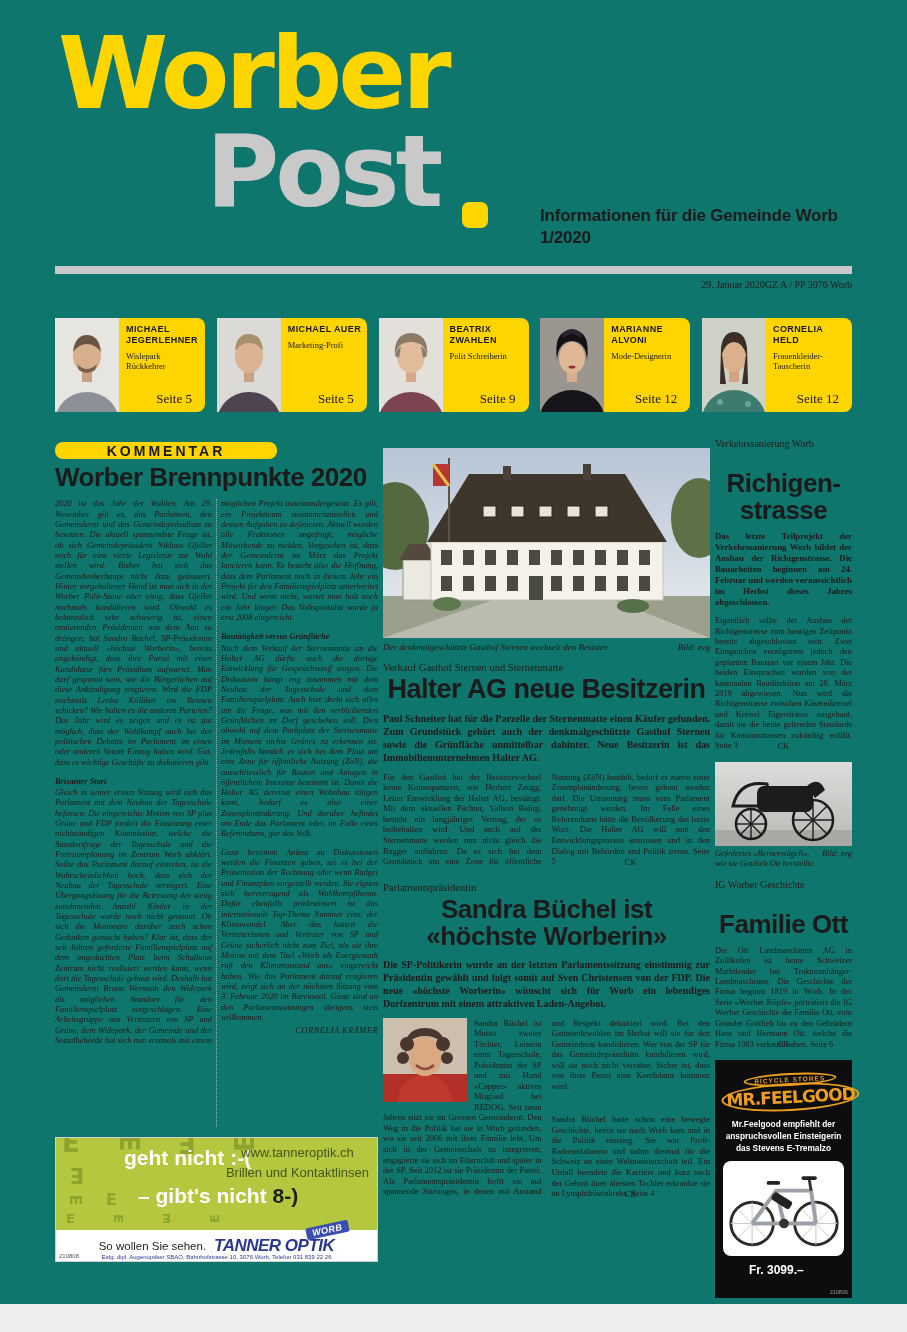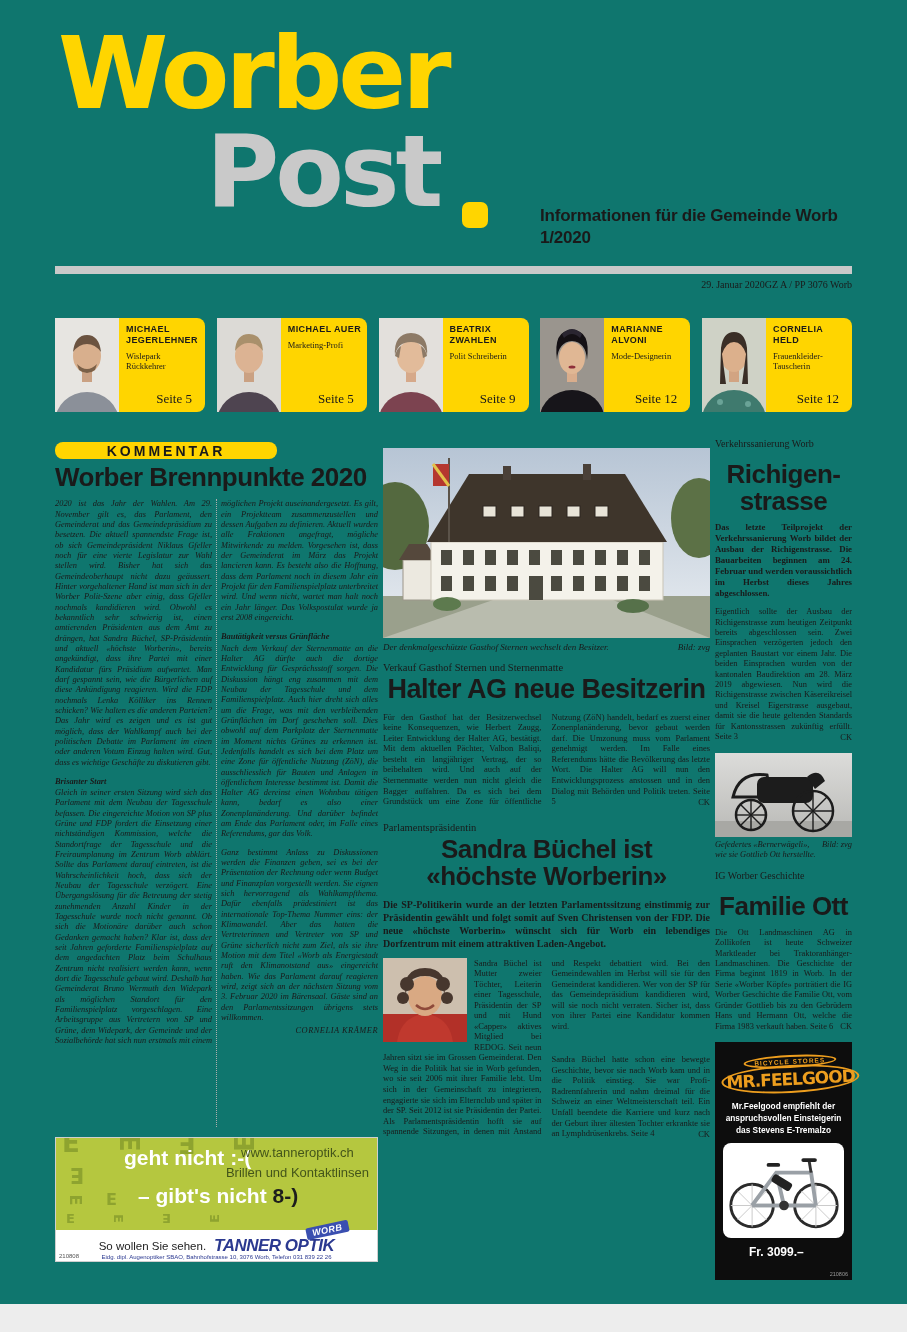--- a/index.html
+++ b/index.html
@@ -35,38 +35,38 @@
             font-size:8.4px;line-height:1.23;text-align:justify;}
   .kom-body p{margin:0;}
   .kom-body p + p{margin-top:8px;}
   .kom-sub{font-weight:bold;margin:9px 0 1px 0;}
   .kom-author{text-align:right;margin-top:3px;letter-spacing:0.5px;}
   
   .kicker{font-family:"Liberation Serif",serif;font-size:10.5px;text-align:left;}
   .headline{font-weight:bold;letter-spacing:-0.5px;text-align:center;line-height:1.03;}
   .lead{font-family:"Liberation Serif",serif;font-weight:bold;text-align:justify;}
   .body-text{font-family:"Liberation Serif",serif;text-align:justify;}
-  .ck{font-family:"Liberation Serif",serif;text-align:right;margin-top:-10px;}
+  .ck{font-family:"Liberation Serif",serif;text-align:center;margin-top:-10px;}
   .caption{font-family:"Liberation Serif",serif;font-style:italic;}
   
   .center-col{position:absolute;left:383px;top:448px;width:327px;}
   .photo-main svg{display:block;}
   .cap-row{display:flex;justify-content:space-between;margin-top:4px;font-size:9px;}
   .center-col .kicker{margin-top:10px;}
   .h-sternen{font-size:27px;margin-top:3px;}
   .lead-c{font-size:10px;line-height:1.3;margin-top:8px;}
   .body-c{margin-top:8px;column-count:2;column-gap:10px;font-size:8.5px;line-height:1.24;}
   .body-c p{margin:0;}
   .body-c p + p{margin-top:23px;}
   .h-buechel{font-size:26px;margin-top:3px;}
   .portrait{float:left;width:84px;height:84px;margin:0 7px 3px 0;}
   
   .right-col{position:absolute;left:715px;top:438px;width:137px;}
   .right-col .kicker{font-size:10px;}
-  .h-right{font-size:26px;margin-top:12px;text-align:center;}
+  .h-right{font-size:26px;margin-top:21px;text-align:center;}
   .lead-r{font-size:8.8px;line-height:1.26;margin-top:7px;}
   .body-r{margin-top:8px;font-size:8.4px;line-height:1.24;}
   .photo-r{margin-top:10px;}
   .photo-r svg{display:block;}
   .cap-r{font-size:8.4px;line-height:1.25;margin-top:3px;}
   .cap-r .credit{float:right;}
   .right-col .k2{margin-top:9px;}
   
   .ad-tanner{margin-top:10px;width:323px;height:125px;position:relative;border:1px solid #cfcfcf;box-sizing:border-box;}
   .tan-green{position:relative;height:92px;background:#B5C73F;overflow:hidden;}
@@ -307,20 +307,21 @@
         <ellipse cx="250" cy="158" rx="16" ry="7" fill="#56714a"></ellipse>
       </svg>
     </div>
     <div class="cap-row caption">
       <span>Der denkmalgeschützte Gasthof Sternen wechselt den Besitzer.</span>
       <span>Bild: zvg</span>
     </div>
 
     <div class="kicker">Verkauf Gasthof Sternen und Sternenmatte</div>
     <div class="headline h-sternen">Halter AG neue Besitzerin</div>
+    <div class="lead lead-c">Paul Schneiter hat für die Parzelle der Sternenmatte einen Käufer gefunden. Zum Grundstück gehört auch der denkmalgeschützte Gasthof Sternen sowie die Grünfläche unmittelbar dahinter. Neue Besitzerin ist das Immobilienunternehmen Halter AG.</div>
     <div class="body-text body-c">
       <p>Für den Gasthof hat der Besitzerwechsel keine Konsequenzen, wie Herbert Zaugg, Leiter Entwicklung der Halter AG, bestätigt. Mit dem aktuellen Pächter, Valbon Baliqi, besteht ein langjähriger Vertrag, der so beibehalten wird. Und auch auf der Sternenmatte werden nun nicht gleich die Bagger auffahren. Da es sich bei dem Grundstück um eine Zone für öffentliche Nutzung (ZöN) handelt, bedarf es zuerst einer Zonenplanänderung, bevor gebaut werden darf. Die Umzonung muss vom Parlament genehmigt werden. Im Falle eines Referendums hätte die Bevölkerung das letzte Wort. Die Halter AG will nun den Entwicklungsprozess anstossen und in den Dialog mit Behörden und Politik treten. Seite 5</p>
       <div class="ck">CK</div>
     </div>
 
     <div class="kicker" style="margin-top:15px;">Parlamentspräsidentin</div>
     <div class="headline h-buechel">
       <div>Sandra Büchel ist</div>
       <div>«höchste Worberin»</div>
     </div>

